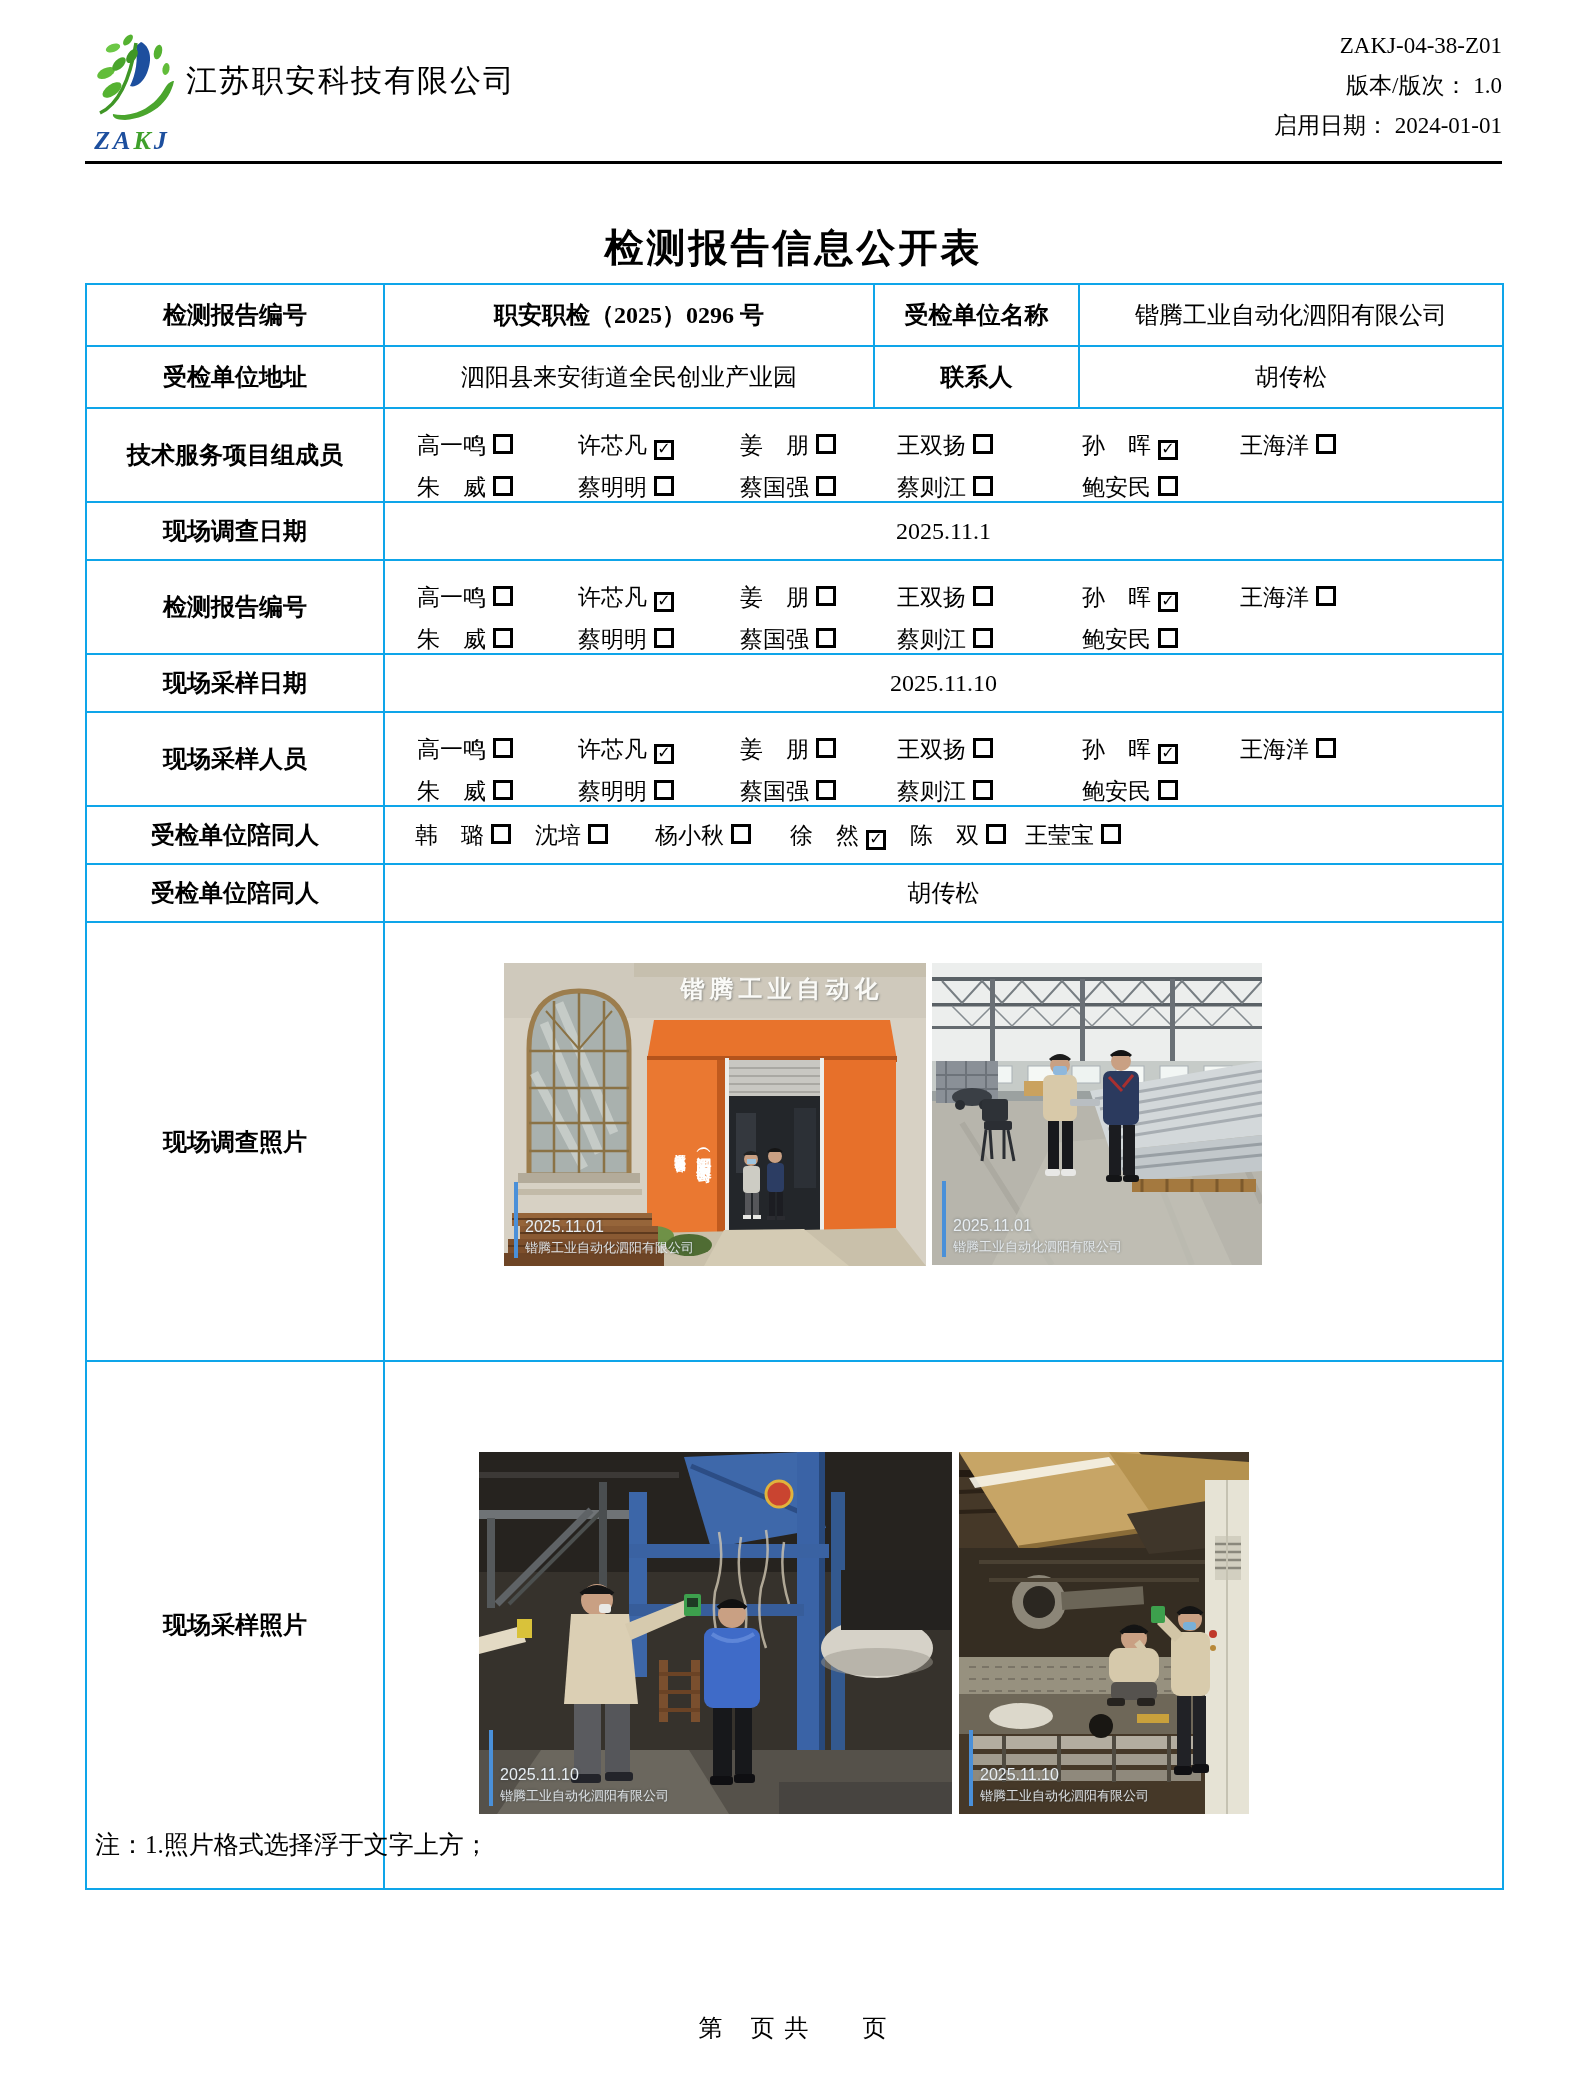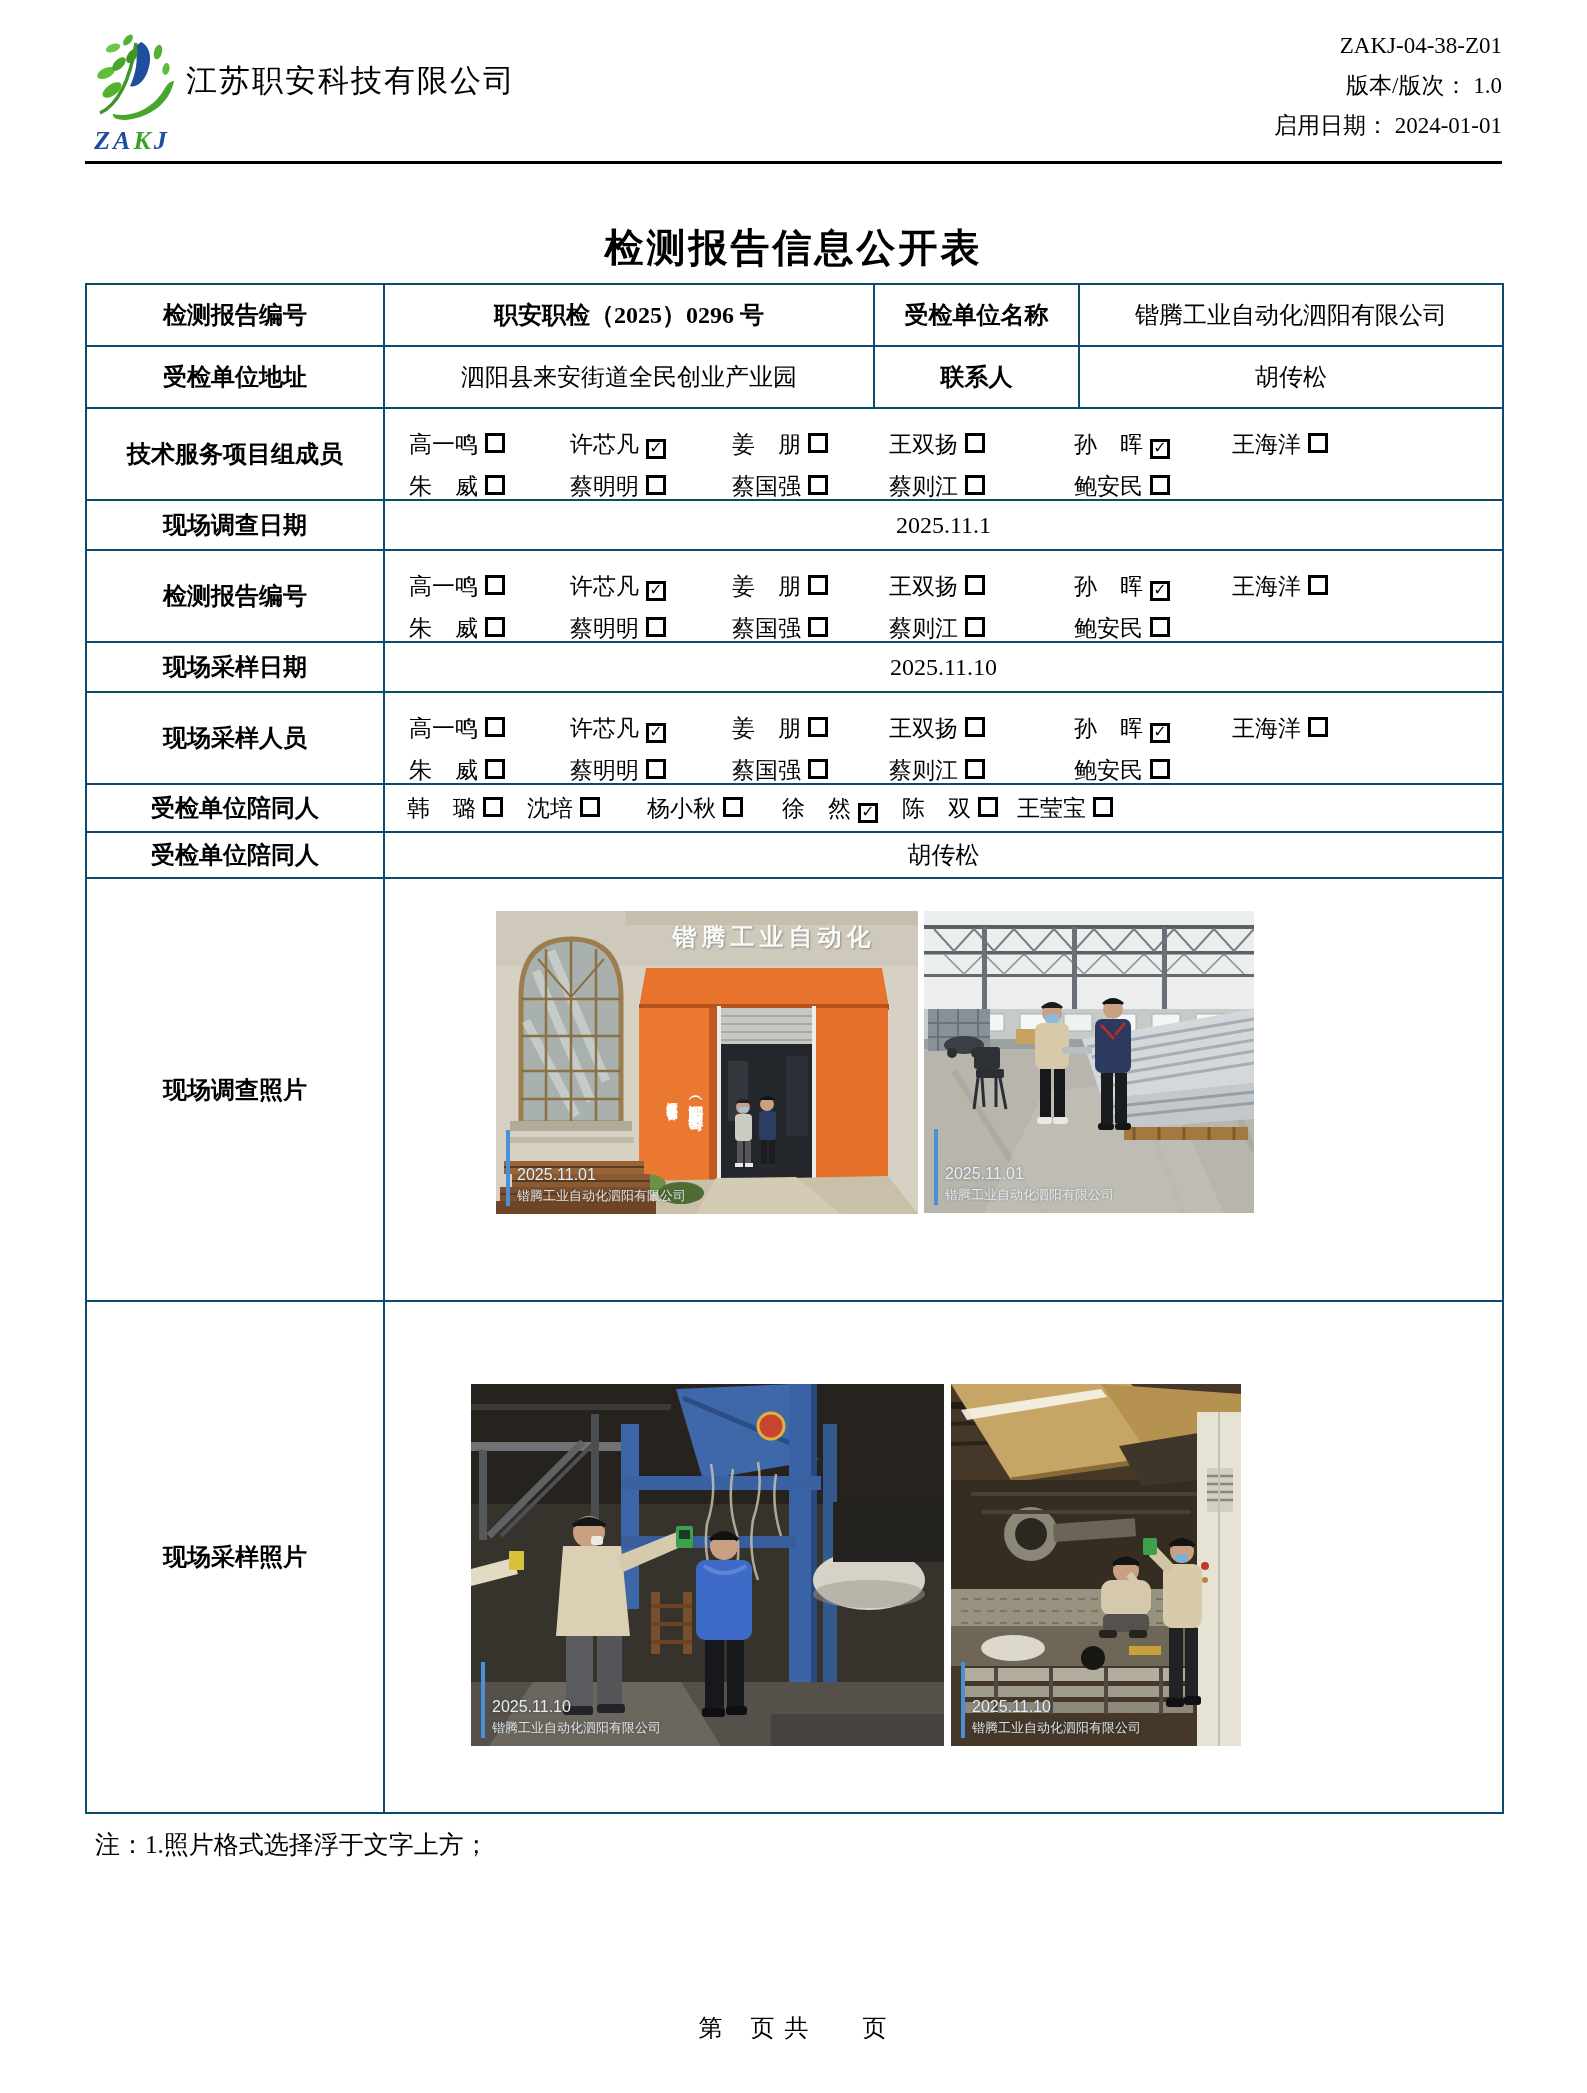--- a/index.html
+++ b/index.html
@@ -13,21 +13,21 @@
   .lch2{color:#3fa02b;}
   #company-name{left:186px;top:60px;font-size:31px;letter-spacing:2px;}
   #doc-info{right:85px;top:26px;text-align:right;font-size:23px;line-height:40px;}
   #header-rule{left:85px;top:161px;width:1417px;height:3px;background:#000;}
 
   
   #page-title{left:0;top:221px;width:1587px;text-align:center;font-size:39px;font-weight:bold;letter-spacing:3px;}
 
   
   #main-table{position:absolute;left:85px;top:283px;width:1417px;border-collapse:collapse;table-layout:fixed;}
-  #main-table td,#main-table th{border:2px solid #0c4a6e;padding:4px;vertical-align:middle;overflow:visible;}
+  #main-table td,#main-table th{border:2px solid #0ea5e9;padding:12px;vertical-align:middle;overflow:visible;}
   #main-table th{font-size:24px;font-weight:bold;text-align:center;}
   #main-table td{font-size:24px;text-align:center;}
   tr.r62{height:62px;} tr.r92{height:92px;} tr.r50{height:50px;}
   tr.r48{height:48px;} tr.r46{height:46px;} tr.r413{height:413px;} tr.r502{height:502px;}
   td.bold{font-weight:bold;}
 
   
   .names-wrap{position:relative;height:68px;text-align:left;}
   .nline{position:absolute;left:20px;right:2px;white-space:nowrap;}
   .nline1{top:9px;} .nline2{top:51px;}

